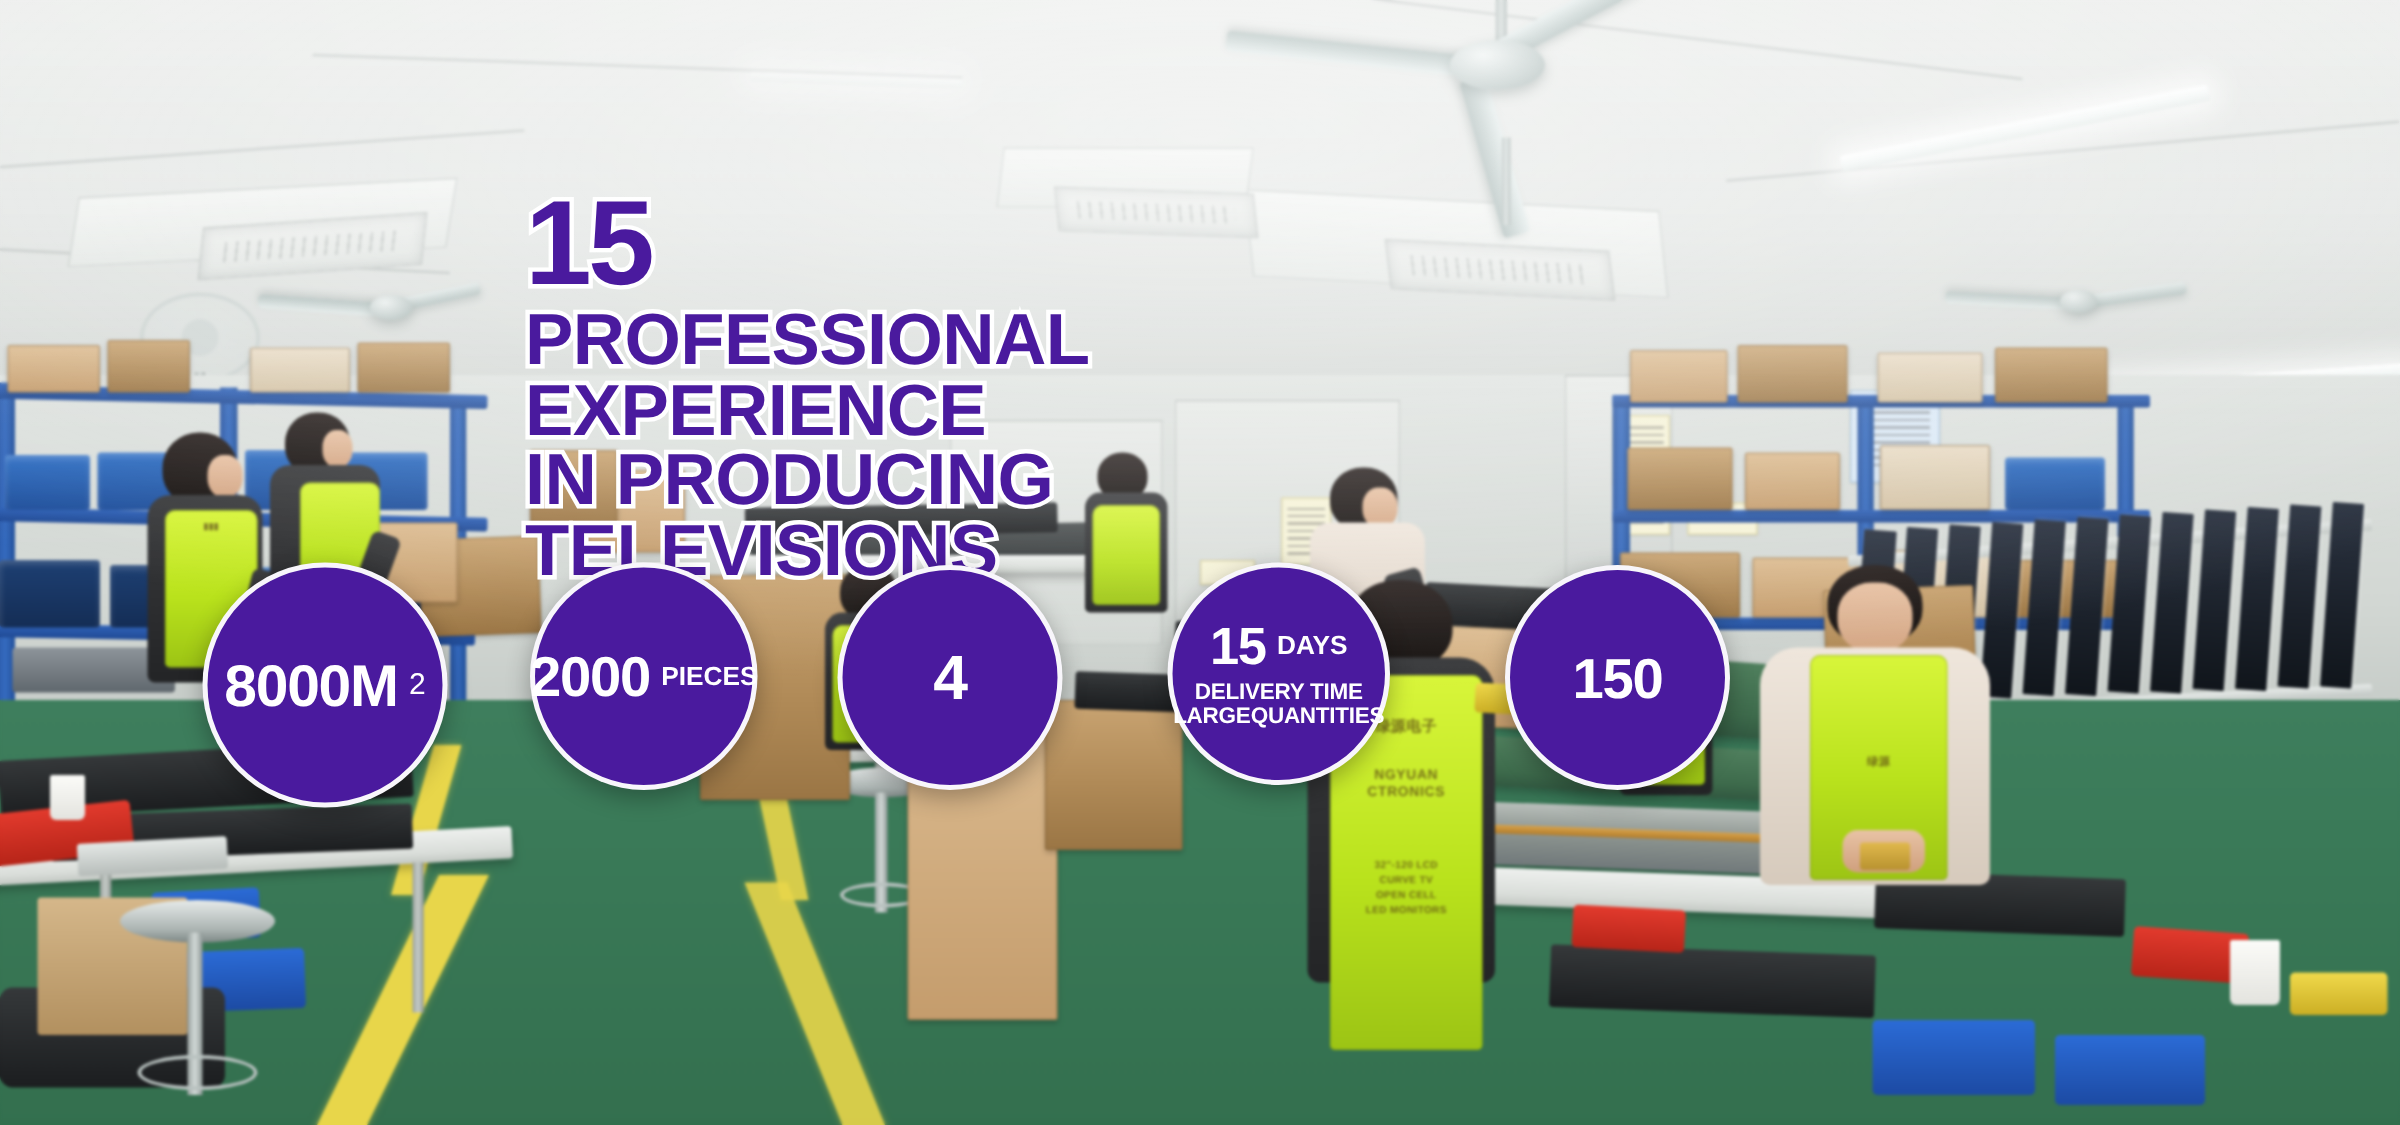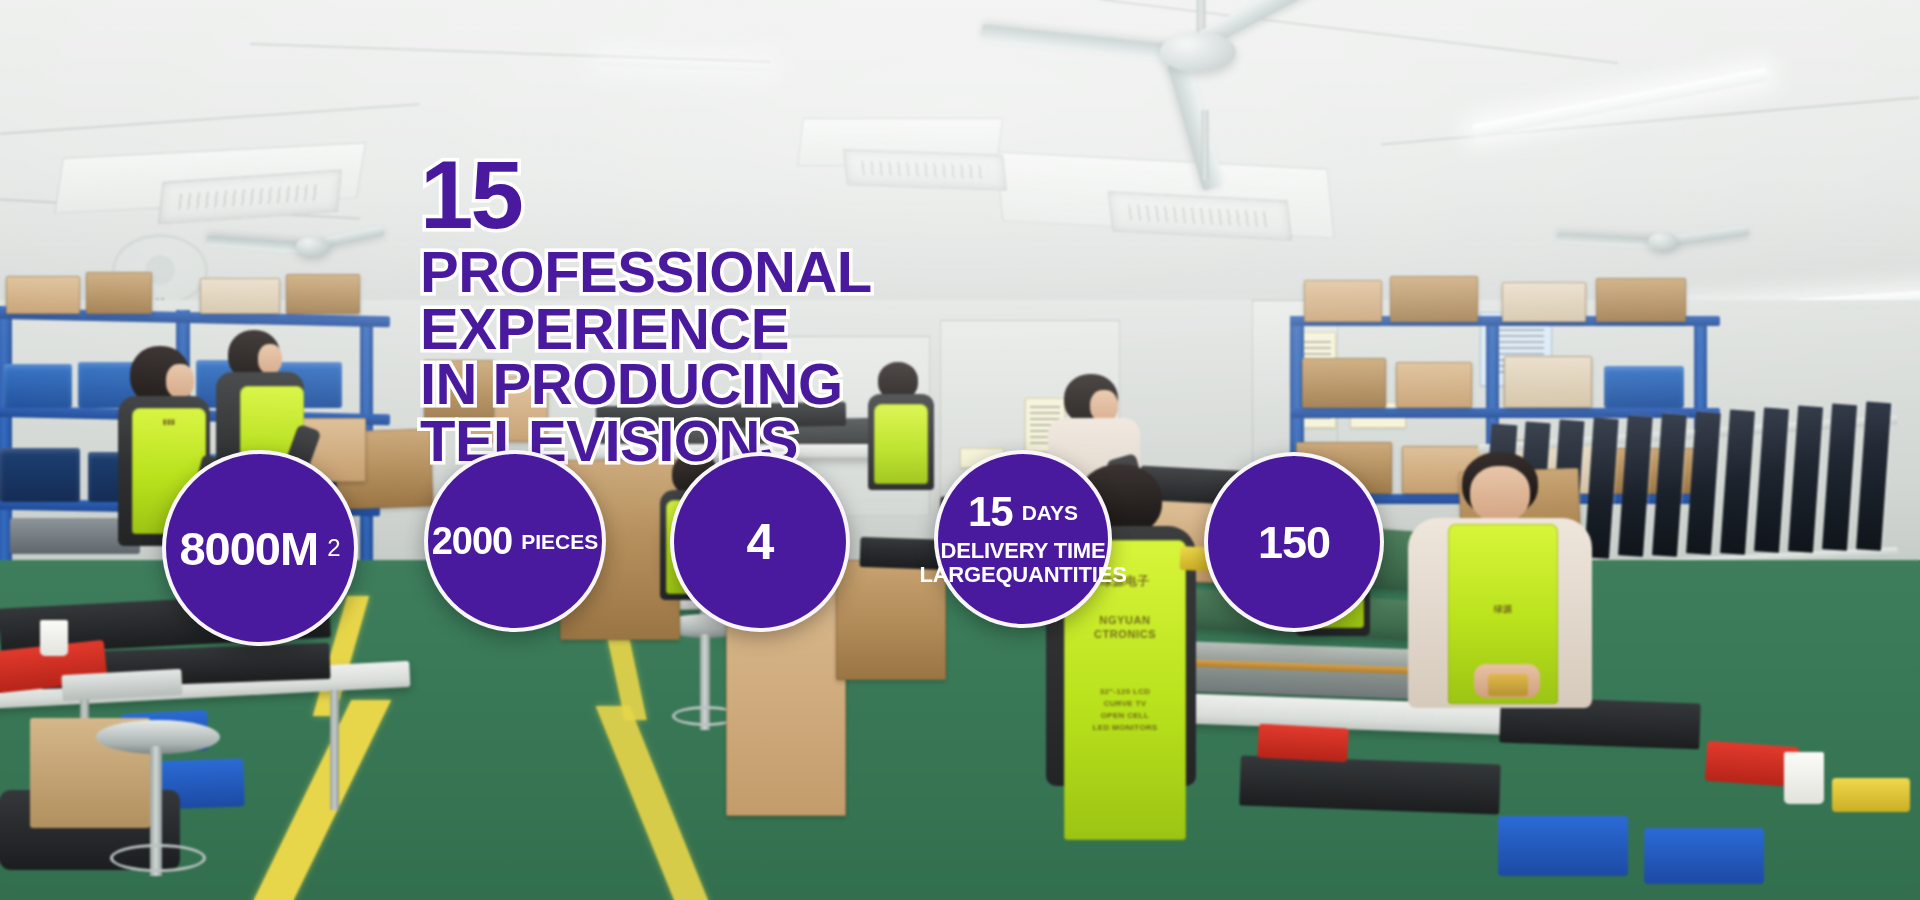--- a/index.html
+++ b/index.html
@@ -231,32 +231,32 @@
   .badge .unit  { font-weight:900; line-height:1; letter-spacing:0px; }
   .badge .label { font-weight:900; line-height:1.08; letter-spacing:-.2px; }
 
   
   #badge-1 { left:162px; top:450px; width:196px; height:196px; }
   #badge-1 .value { font-size:47px; }
   #badge-1 .label { font-size:25px; margin-top:9px; }
   #badge-1 .sup { font-size:24px; vertical-align:super; line-height:1; }
 
   #badge-2 { left:424px; top:450px; width:182px; height:182px; }
-  #badge-2 .value { font-size:38px; }
+  #badge-2 .value { font-size:45px; }
   #badge-2 .unit  { font-size:21px; }
   #badge-2 .label { font-size:24px; margin-top:7px; }
 
   #badge-3 { left:670px; top:452px; width:180px; height:180px; }
   #badge-3 .value { font-size:50px; }
   #badge-3 .label { font-size:24px; margin-top:8px; }
 
   #badge-4 { left:934px; top:450px; width:178px; height:178px; }
   #badge-4 .value { font-size:42px; }
   #badge-4 .unit  { font-size:21px; }
-  #badge-4 .label { font-size:22px; margin-top:6px; }
+  #badge-4 .label { font-size:18px; margin-top:6px; }
 
   #badge-5 { left:1204px; top:452px; width:180px; height:180px; }
   #badge-5 .value { font-size:45px; }
   #badge-5 .label { font-size:20px; margin-top:9px; }
 </style>
 </head>
 <body>
 
 <div id="stage">
 

